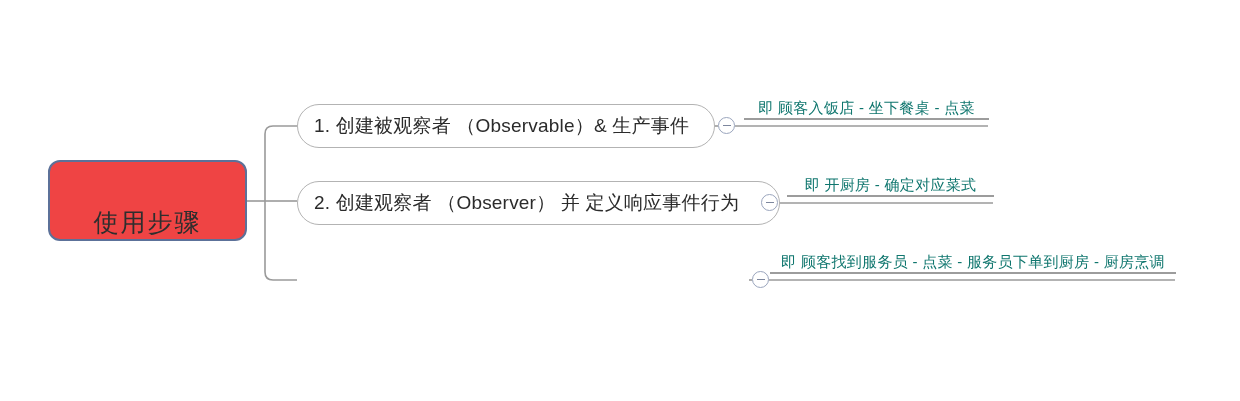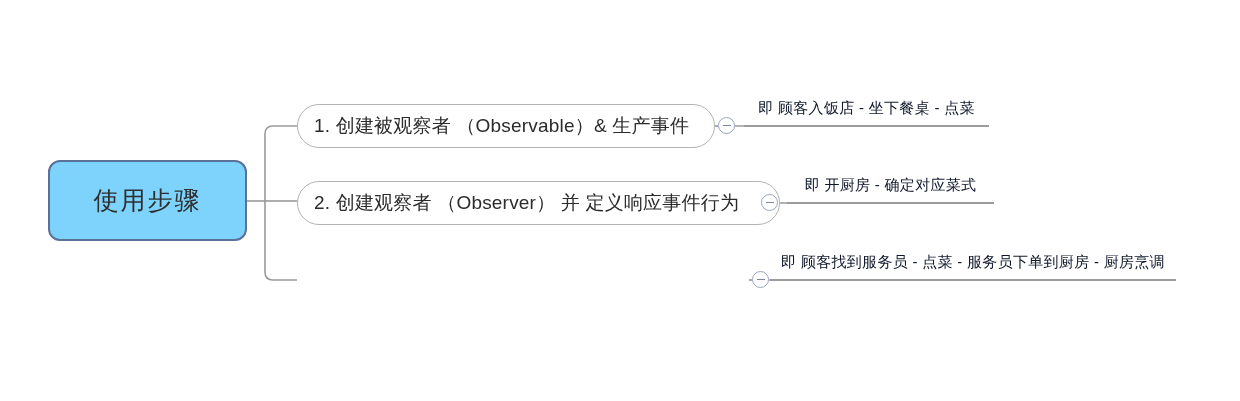--- a/index.html
+++ b/index.html
@@ -37,23 +37,23 @@
   
   .root-node {
     position: absolute;
     left: 48px;
     top: 160px;
     width: 199px;
     height: 81px;
     box-sizing: border-box;
     border: 2px solid #5c7199;
     border-radius: 12px;
-    background: #7dd3fc;
+    background: #ef4444;
     display: flex;
-    align-items: center;
+    align-items: flex-end;
     justify-content: center;
   }
   .root-label {
     font-size: 25px;
     color: #2e2e2e;
     letter-spacing: 2px;
     font-weight: 400;
     white-space: nowrap;
   }
 
@@ -106,23 +106,23 @@
   .cb-3 { left: 752px; top: 271px; }
 
   
   .annotation {
     position: absolute;
     white-space: nowrap;
   }
   .annotation-text {
     display: block;
     font-size: 15px;
-    color: #0f172a;
+    color: #0f766e;
     letter-spacing: 0.3px;
-    padding-bottom: 7px;
+    padding-bottom: 0;
     text-align: center;
   }
   .annotation-rule {
     display: block;
     height: 1.5px;
     background: #9c9c9c;
     width: 100%;
   }
   .ann-1 { left: 744px; top: 99px; width: 245px; }
   .ann-2 { left: 787px; top: 176px; width: 207px; }

